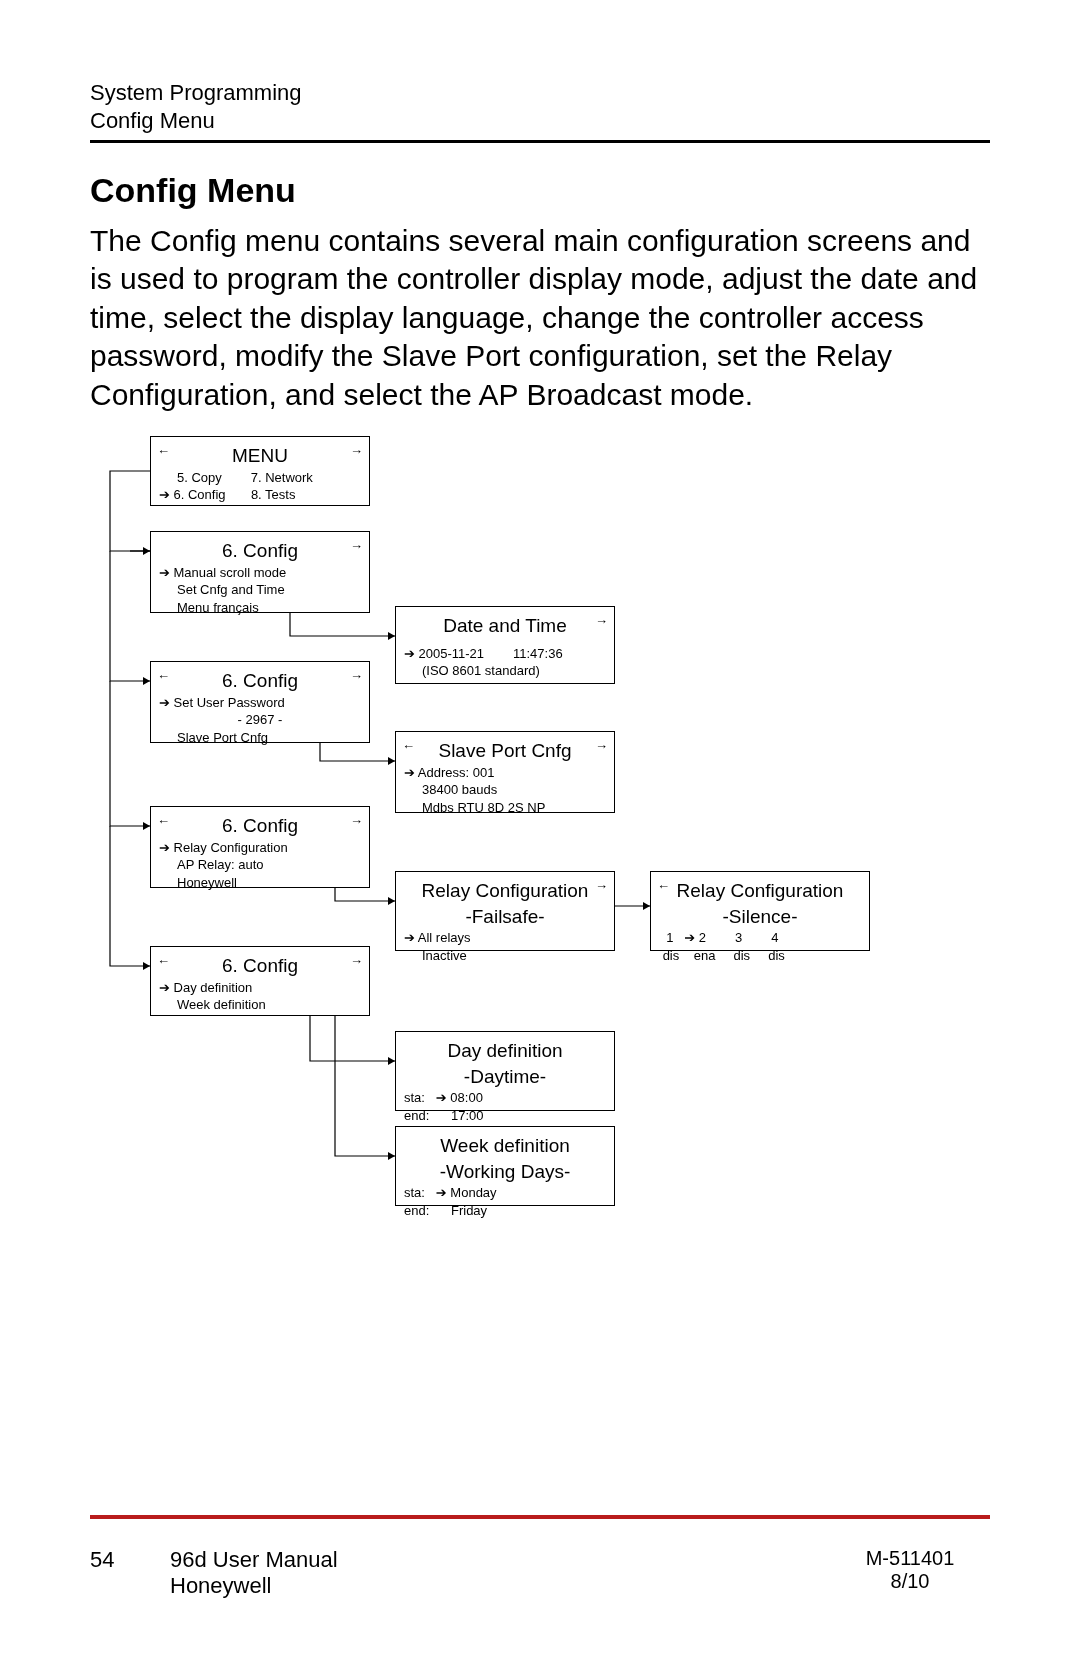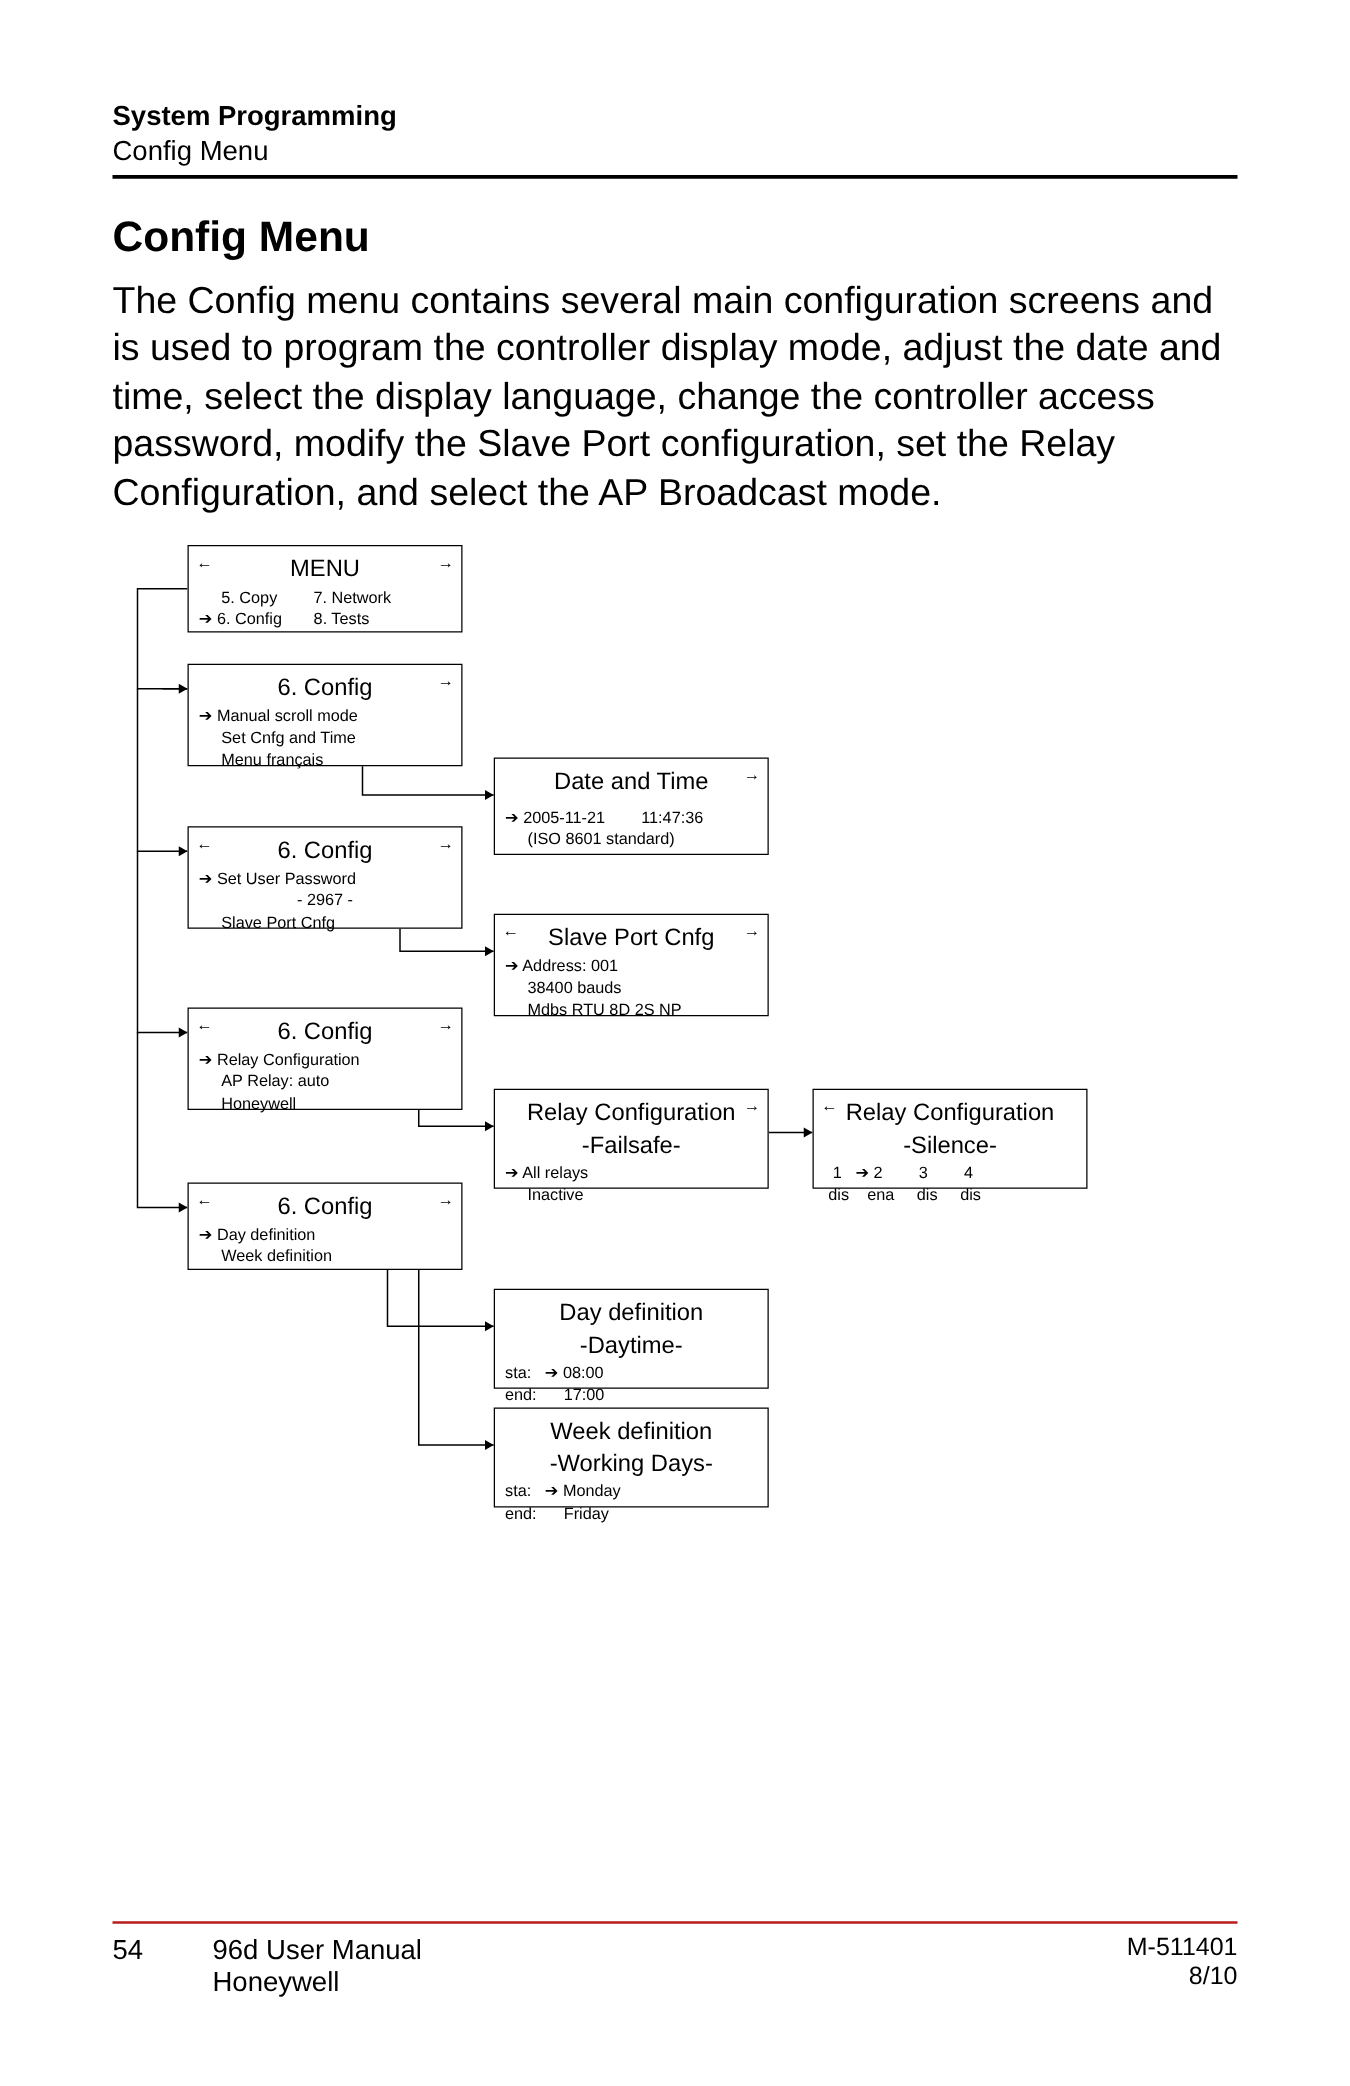--- a/index.html
+++ b/index.html
@@ -1,35 +1,35 @@
 <!DOCTYPE html>
 <html><head>
 <meta charset="utf-8">
 <style>
   html,body{margin:0;padding:0;background:#fff;color:#000;font-family:Arial,Helvetica,sans-serif}
   .page{width:1080px;height:1669px;position:relative;box-sizing:border-box;padding:80px 90px 70px 90px}
-  .hdr-section{font-weight:bold;font-size:22px}
+  .hdr-section{font-weight:normal;font-size:22px}
   .hdr-sub{font-size:22px;margin-top:2px}
   .rule{border-bottom:3px solid #000;margin-top:6px;margin-bottom:28px}
   h1.title{font-size:34px;font-weight:bold;margin:0 0 12px 0}
   p.body{font-size:30px;line-height:1.28;margin:0 0 22px 0}
   .diagram{position:relative;width:900px;height:820px;margin-top:8px}
   .dbox{position:absolute;border:1.5px solid #000;background:#fff;font-size:13px;line-height:1.35;padding:6px 8px 6px 8px;box-sizing:border-box}
   .dtitle{text-align:center;font-size:19px}
   .drow{white-space:pre}
   .arr{font-family:Arial,sans-serif;font-size:13px}  
   .corner-l{position:absolute;left:6px;top:4px}
   .corner-r{position:absolute;right:6px;top:4px}
   .inset{padding-left:18px}
   svg.wires{position:absolute;left:0;top:0;pointer-events:none}
-  .footer{position:absolute;left:90px;right:90px;bottom:70px;border-top:2px solid #b91c1c;padding-top:8px;font-size:22px}
+  .footer{position:absolute;left:90px;right:90px;bottom:70px;border-top:4px solid #b91c1c;padding-top:28px;font-size:22px}
   .footer-row{display:flex;justify-content:space-between}
   .footer-center{text-align:left;flex:1}
   .footer-left{width:80px;text-align:left}
-  .footer-right{width:160px;text-align:right;font-size:20px}
+  .footer-right{width:160px;text-align:center;font-size:20px}
   
   .w1{width:220px}
   .w2{width:220px}
   .w3{width:220px}
 </style>
 </head>
 <body>
 
 <div class="page">
 

